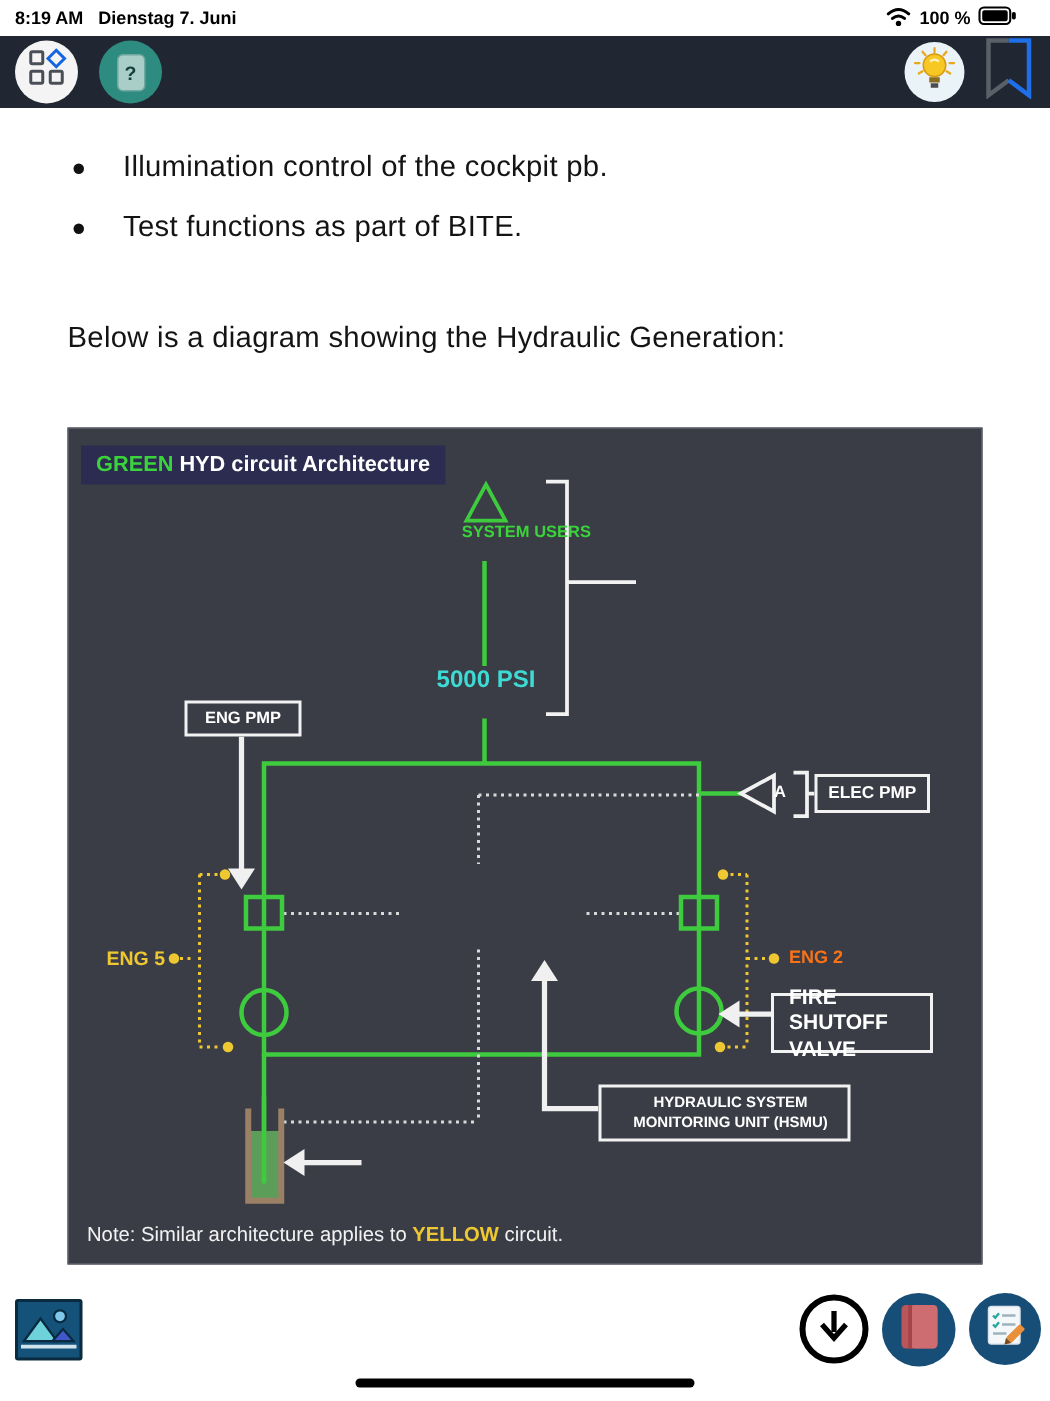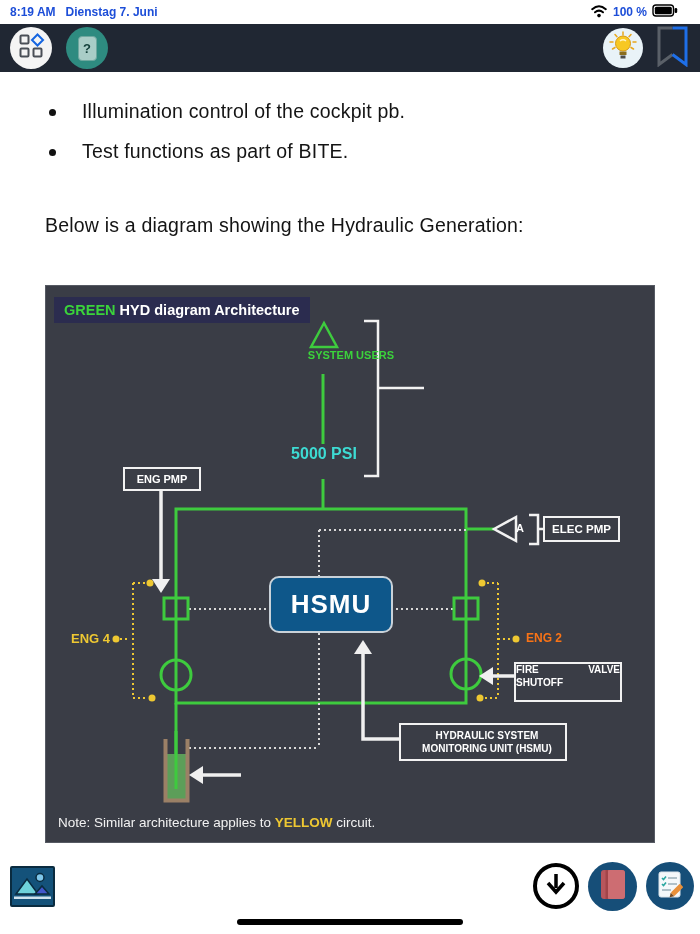--- a/index.html
+++ b/index.html
@@ -1,20 +1,20 @@
 <!DOCTYPE html>
 <html><head>
 <meta charset="utf-8">
 <style>
   html,body{margin:0;padding:0;}
   body{width:700px;height:934px;background:#ffffff;font-family:"Liberation Sans",sans-serif;position:relative;overflow:hidden;}
 
   
   .statusbar{position:absolute;left:0;top:0;width:700px;height:24px;background:#ffffff;
-    display:flex;align-items:center;justify-content:space-between;font-size:12px;font-weight:bold;color:#1d4ed8;}
+    display:flex;align-items:center;justify-content:space-between;font-size:12px;font-weight:bold;color:#000000;}
   .statusbar .left{display:flex;gap:10px;padding-left:10px;}
   .statusbar .right{display:flex;align-items:center;gap:5px;padding-right:22px;}
 
   
   .navbar{position:absolute;left:0;top:24px;width:700px;height:48px;background:#202733;
     display:flex;align-items:center;justify-content:space-between;}
   .nav-left,.nav-right{display:flex;align-items:center;gap:14px;}
   .nav-left{padding-left:10px;}
   .nav-right{padding-right:12px;}
   .circle-btn{width:42px;height:42px;border-radius:50%;display:flex;align-items:center;justify-content:center;cursor:pointer;}
@@ -40,21 +40,21 @@
   .sys-users{left:208px;top:63px;width:140px;text-align:right;color:#3bd33b;font-size:11px;}
   .psi{left:213px;top:159px;width:130px;text-align:center;color:#3ddbd3;font-size:16px;}
   .sys-pressure{left:378px;top:90px;width:127px;height:25px;font-size:11px;}
   .eng-pmp{left:77px;top:181px;width:78px;height:24px;font-size:11px;}
   .elec-pmp{left:497px;top:230px;width:77px;height:26px;font-size:11.5px;}
   .elec-a{left:470px;top:236px;font-size:11px;}
   .hsmu-box{left:223px;top:290px;width:124px;height:57px;background:#0e578a;border:2px solid #c9d2d9;border-radius:10px;
     display:flex;align-items:center;justify-content:center;font-size:26px;letter-spacing:1px;}
   .eng1{left:14px;top:345px;width:50px;text-align:right;color:#eec832;font-size:13px;}
   .eng2{left:480px;top:345px;color:#f97316;font-size:12px;}
-  .fire-box{left:468px;top:376px;width:108px;height:40px;font-size:10px;flex-direction:row;align-items:flex-start;padding-left:0;line-height:1.25;}
+  .fire-box{left:468px;top:376px;width:108px;height:40px;font-size:14px;flex-direction:column;align-items:flex-start;padding-left:10px;line-height:1.25;}
   .hsmu-label{left:353px;top:437px;width:168px;height:38px;font-size:10px;flex-direction:column;align-items:center;padding-left:8px;line-height:1.3;}
   .reservoir-box{left:195px;top:474px;width:86px;height:31px;font-size:12px;}
   .note{position:absolute;left:12px;top:529px;font-size:13.5px;color:#f2f2f2;font-weight:normal;}
 
   
   .img-btn{position:absolute;left:10px;top:866px;width:45px;height:41px;background:#14527a;border:2px solid #0a2b3f;box-sizing:border-box;border-radius:2px;cursor:pointer;}
   .dl-btn{position:absolute;left:533px;top:863px;width:46px;height:46px;border-radius:50%;border:4px solid #000;box-sizing:border-box;background:#fff;display:flex;align-items:center;justify-content:center;cursor:pointer;}
   .book-btn{position:absolute;left:588px;top:862px;width:49px;height:49px;border-radius:50%;background:#164e78;display:flex;align-items:center;justify-content:center;cursor:pointer;}
   .notes-btn{position:absolute;left:646px;top:862px;width:48px;height:48px;border-radius:50%;background:#164e78;display:flex;align-items:center;justify-content:center;cursor:pointer;}
   .home-indicator{position:absolute;left:237px;top:919px;width:226px;height:6px;border-radius:3px;background:#000;cursor:pointer;}
@@ -207,29 +207,28 @@
       <polyline points="353,453 317,453 317,367" fill="none"></polyline>
       <polygon points="308,368 326,368 317,354" stroke="none"></polygon>
       <line x1="468" y1="390" x2="446" y2="390"></line>
       <polygon points="447,381 447,399 433,390" stroke="none"></polygon>
       <line x1="195" y1="489" x2="156" y2="489"></line>
       <polygon points="157,480 157,498 143,489" stroke="none"></polygon>
     </g>
   </svg>
 
   <div class="dlabel title-box">
-    <span style="color:#3bd33b">GREEN</span><span> HYD diagram Architecture</span>
+    <span style="color:#3bd33b">GREEN</span><span> HYD circuit Architecture</span>
   </div>
   <div class="dlabel sys-users">SYSTEM USERS</div>
   <div class="dlabel psi">5000 PSI</div>
   <div class="dlabel wbox eng-pmp">ENG PMP</div>
   <div class="dlabel elec-a">A</div>
   <div class="dlabel wbox elec-pmp">ELEC PMP</div>
-  <div class="dlabel hsmu-box">HSMU</div>
-  <div class="dlabel eng1">ENG 4</div>
+  <div class="dlabel eng1">ENG 5</div>
   <div class="dlabel eng2">ENG 2</div>
   <div class="dlabel wbox fire-box">
     <span>FIRE SHUTOFF</span>
     <span>VALVE</span>
   </div>
   <div class="dlabel wbox hsmu-label">
     <span>HYDRAULIC SYSTEM</span>
     <span>MONITORING UNIT (HSMU)</span>
   </div>
   <div class="note">

